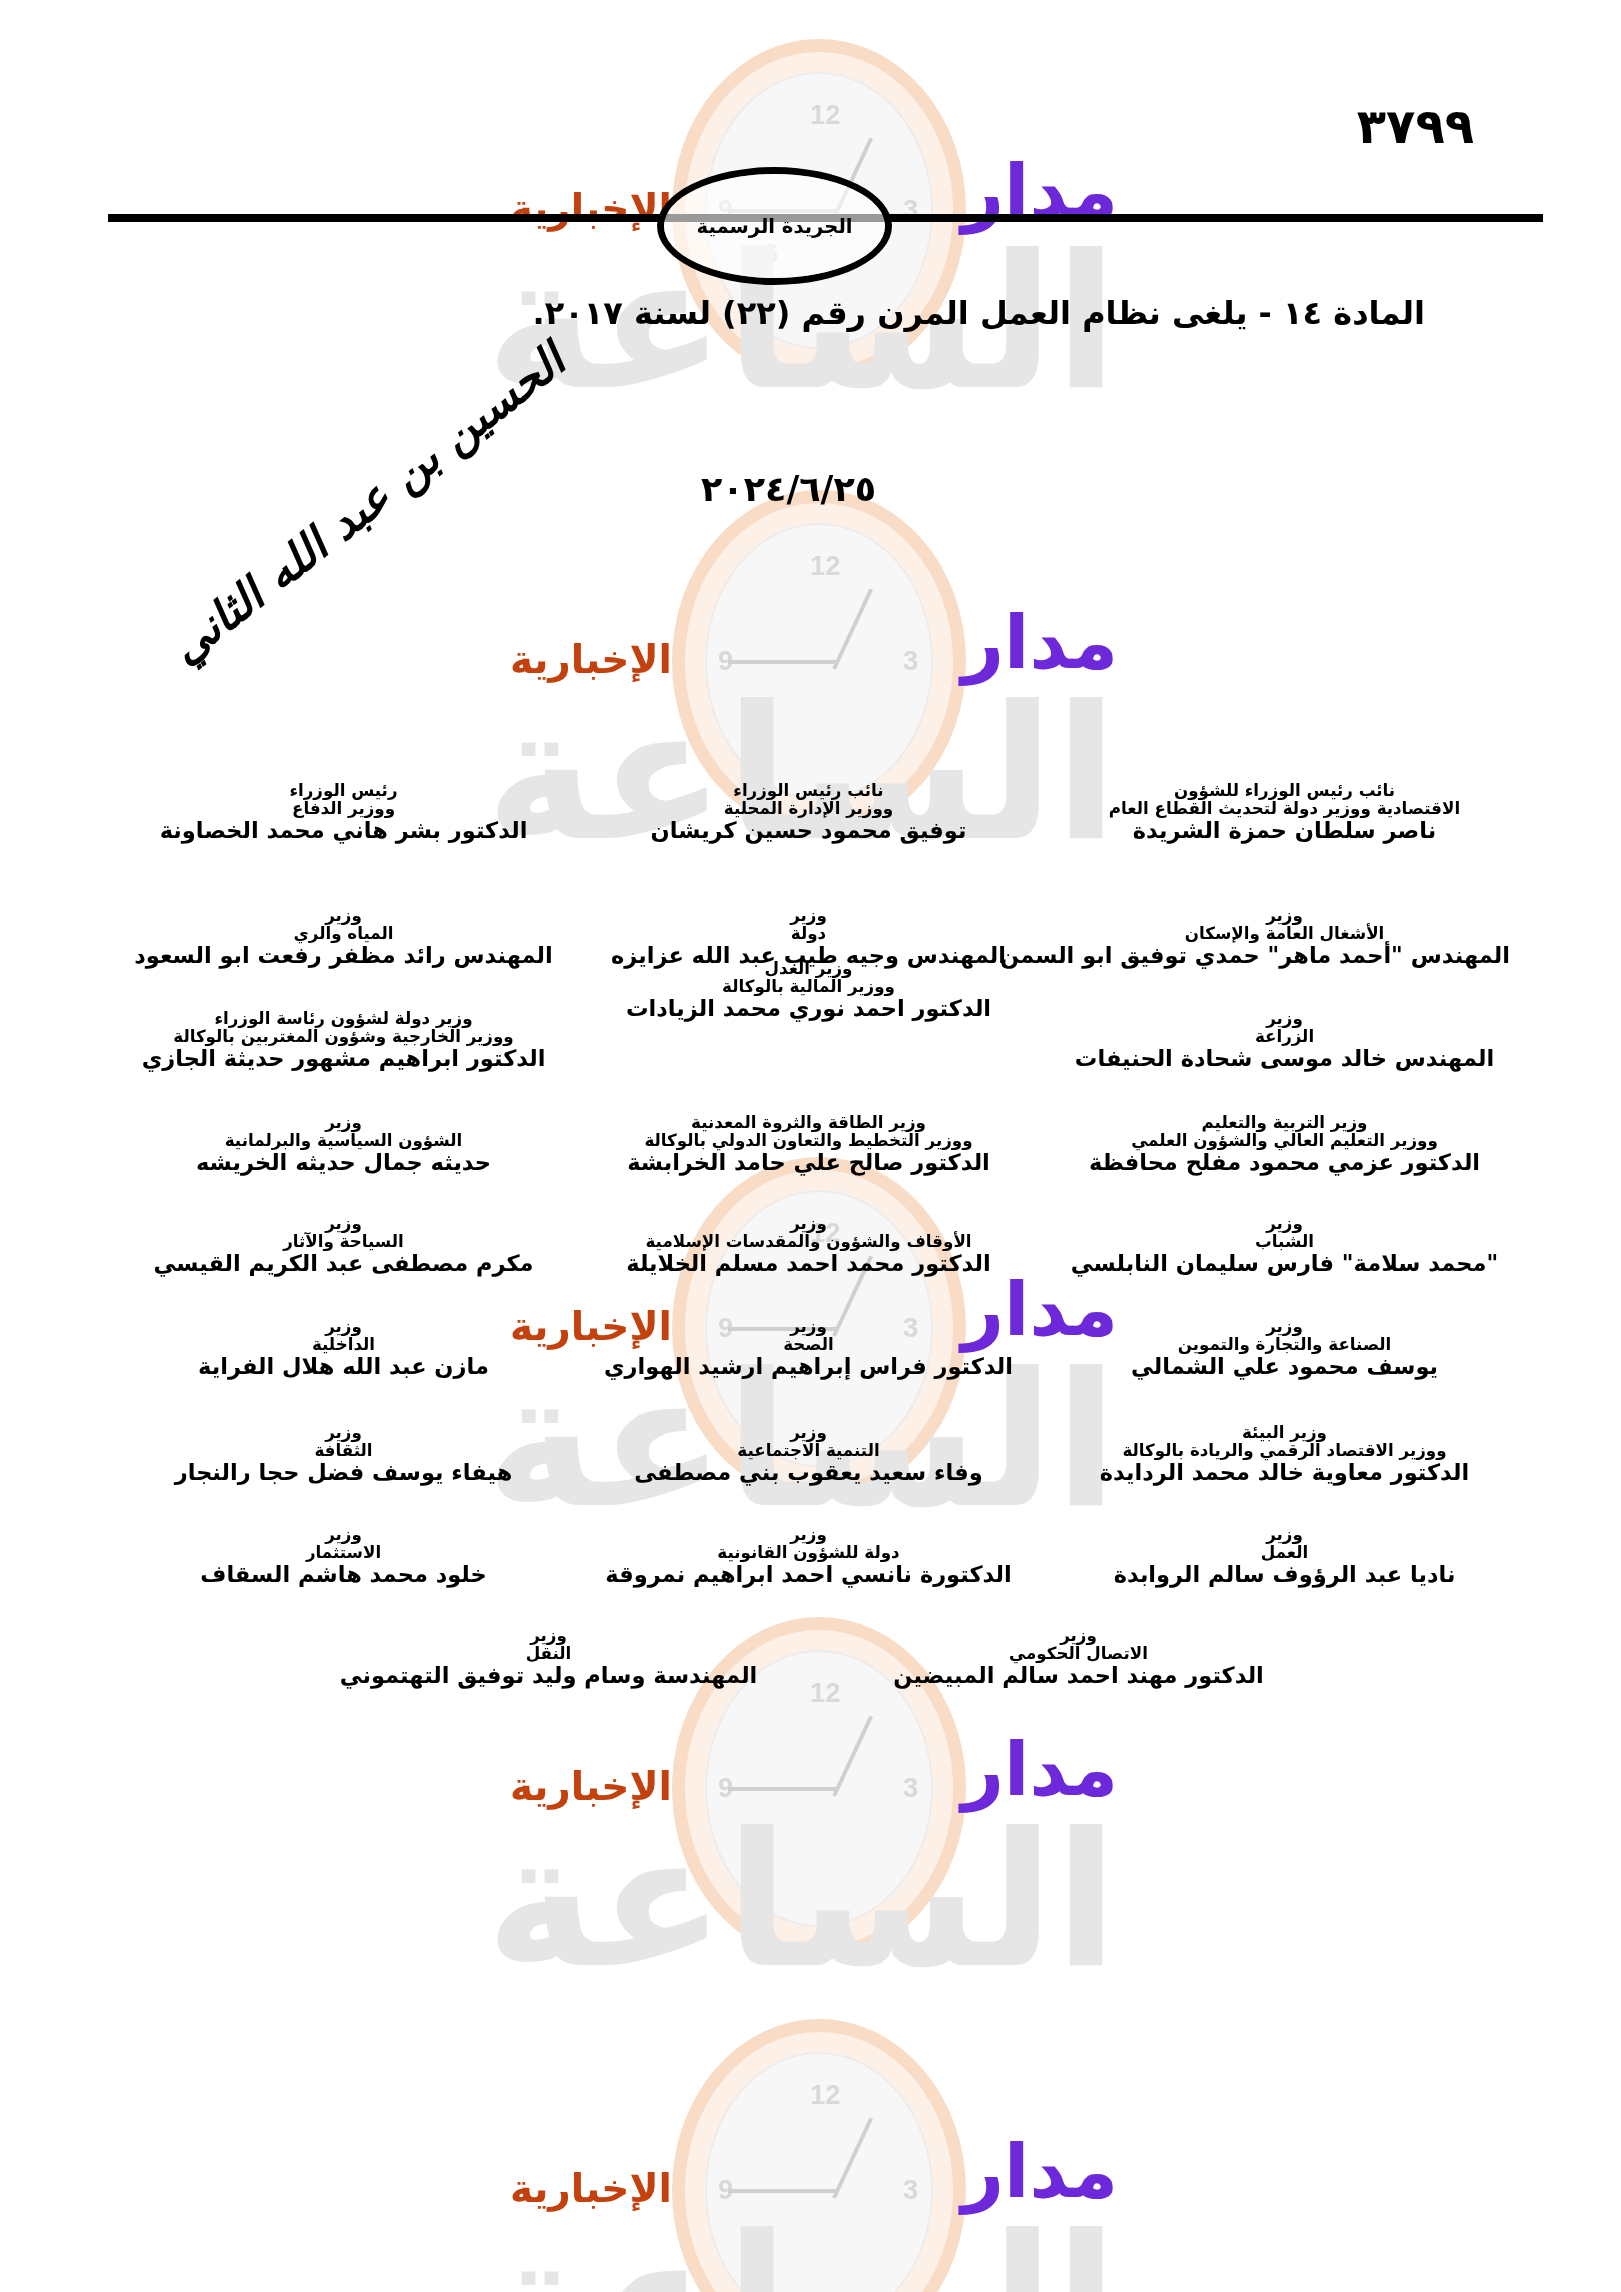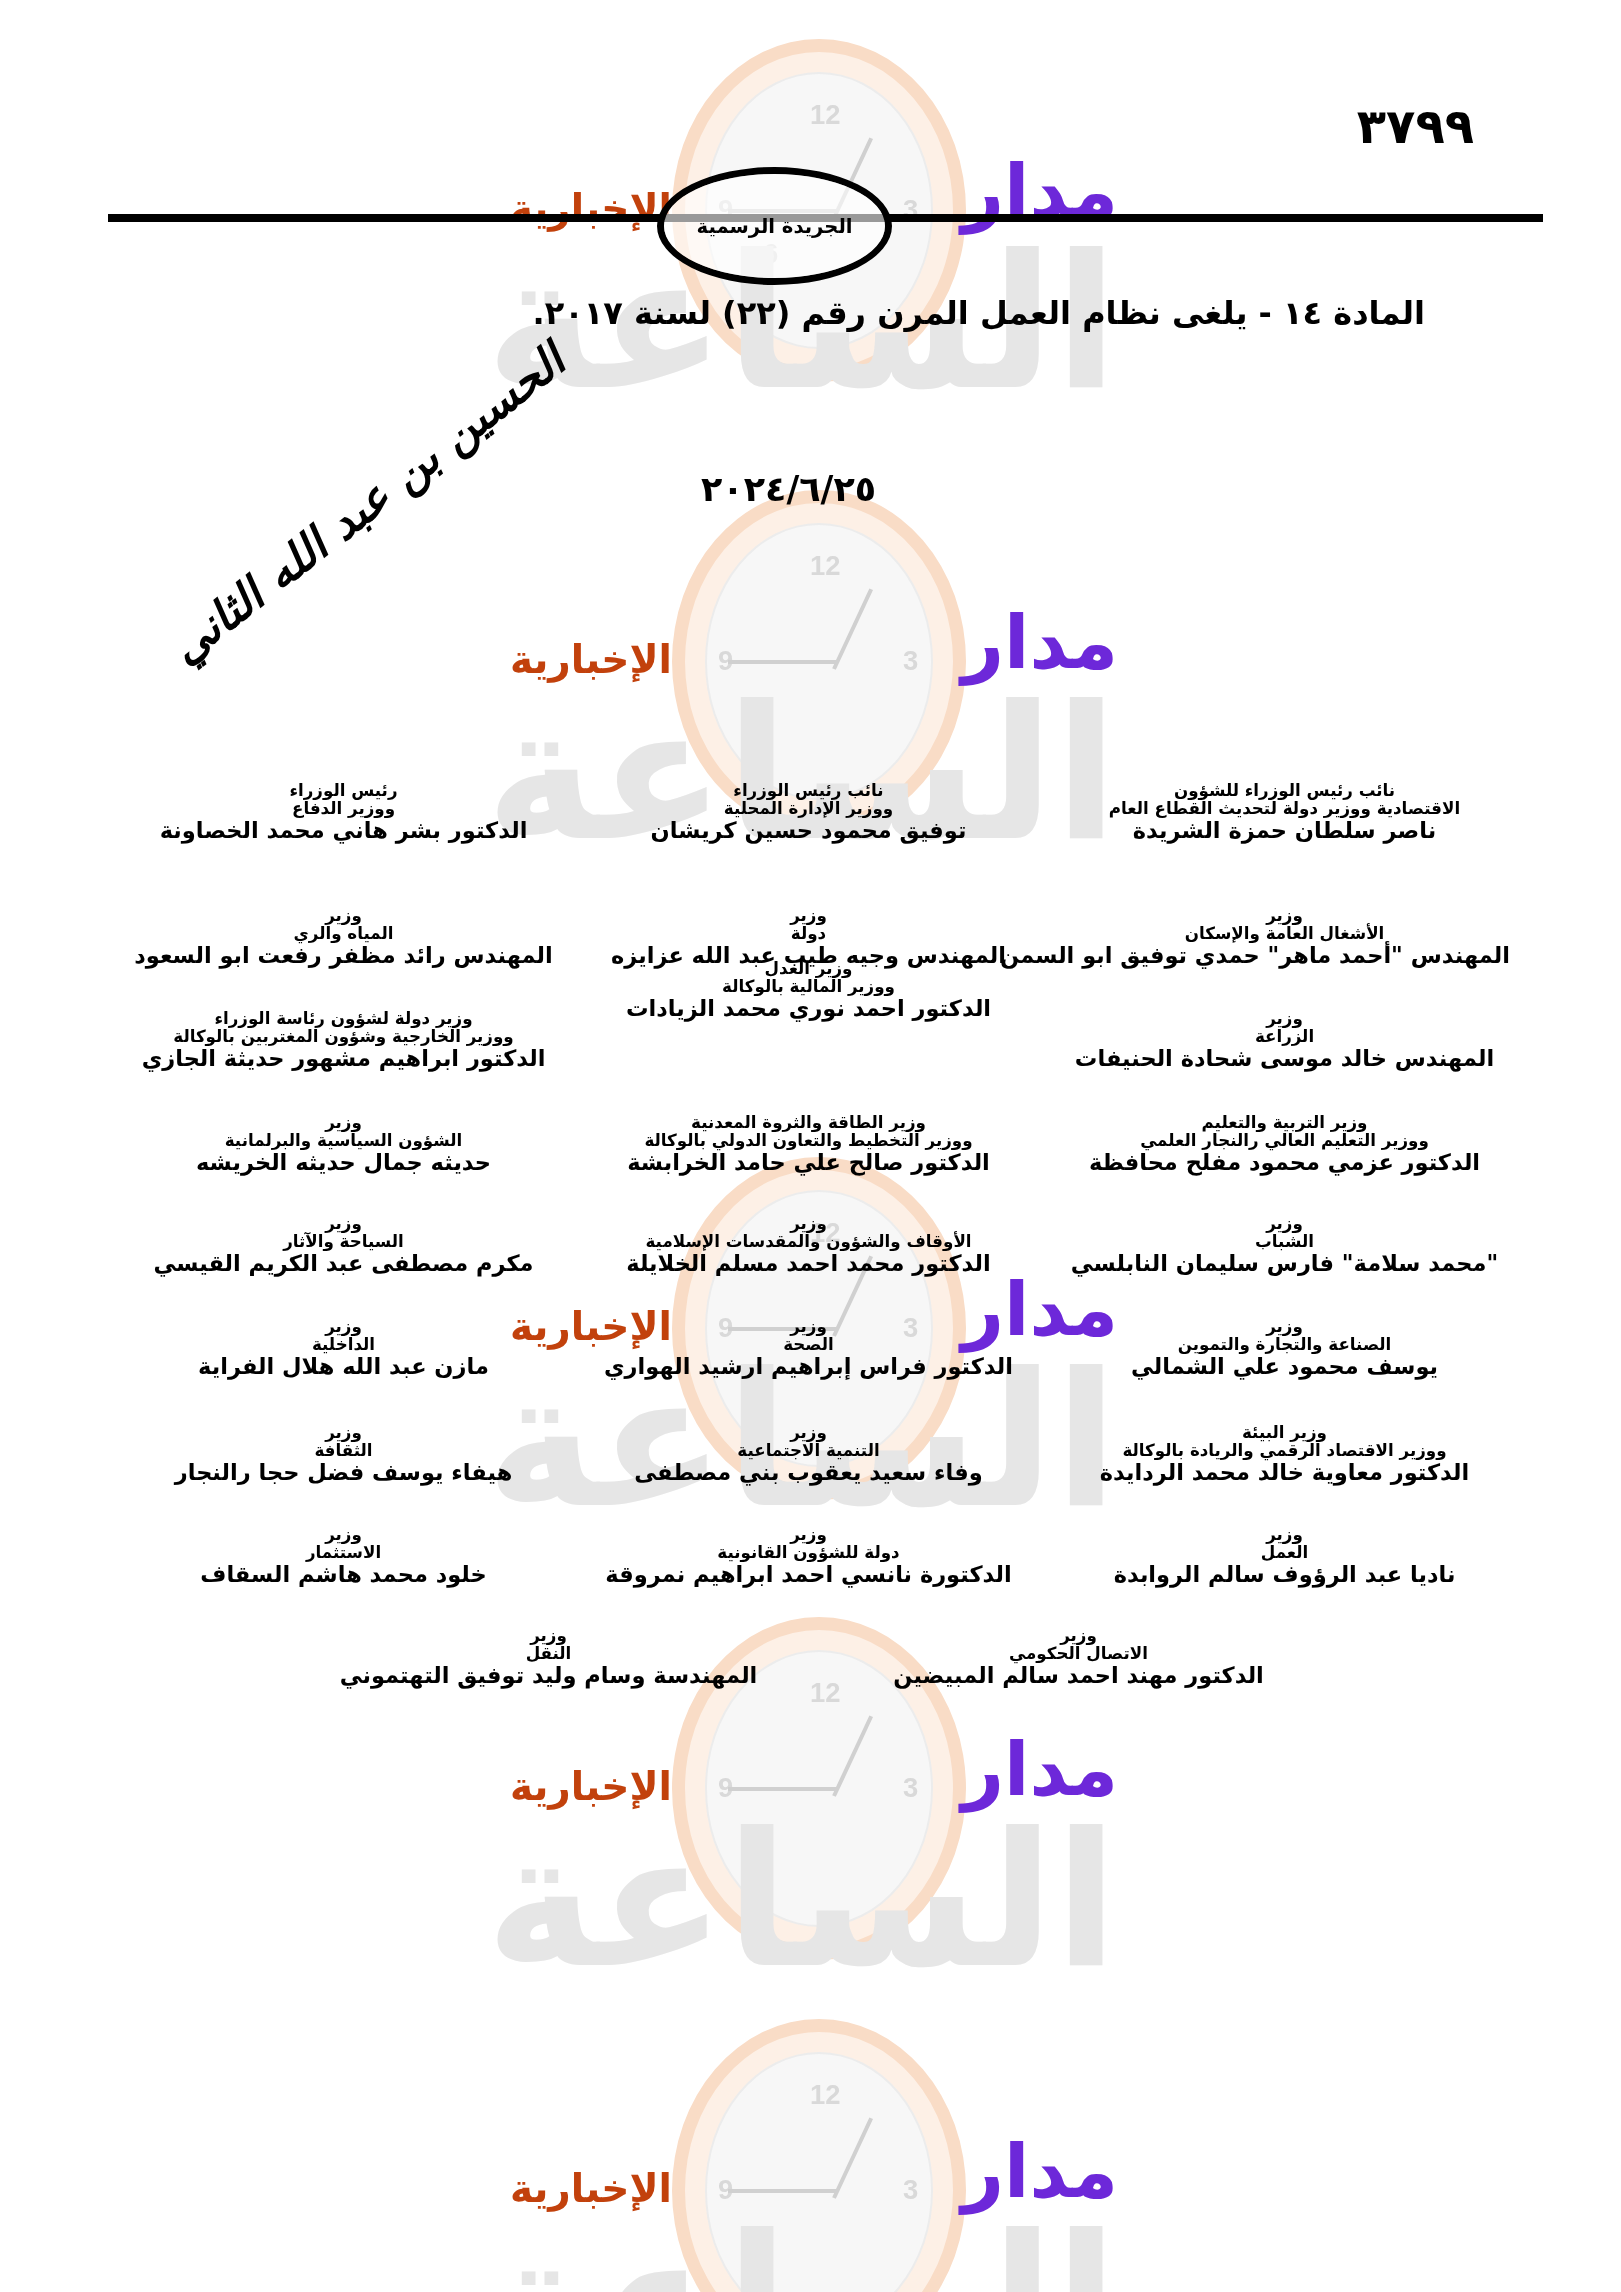--- a/index.html
+++ b/index.html
@@ -327,21 +327,21 @@
   <span class="name">الدكتور احمد نوري محمد الزيادات</span>
 </div>
 <div class="sig col-l" style="top:1010px;">
   <span class="title">وزير دولة لشؤون رئاسة الوزراء</span>
   <span class="title">ووزير الخارجية وشؤون المغتربين بالوكالة</span>
   <span class="name">الدكتور ابراهيم مشهور حديثة الجازي</span>
 </div>
 
 <div class="sig col-r" style="top:1114px;">
   <span class="title">وزير التربية والتعليم</span>
-  <span class="title">ووزير التعليم العالي رالنجار العلمي</span>
+  <span class="title">ووزير التعليم العالي والشؤون العلمي</span>
   <span class="name">الدكتور عزمي محمود مفلح محافظة</span>
 </div>
 <div class="sig col-m" style="top:1114px;">
   <span class="title">وزير الطاقة والثروة المعدنية</span>
   <span class="title">ووزير التخطيط والتعاون الدولي بالوكالة</span>
   <span class="name">الدكتور صالح علي حامد الخرابشة</span>
 </div>
 <div class="sig col-l" style="top:1114px;">
   <span class="title">وزير</span>
   <span class="title">الشؤون السياسية والبرلمانية</span>

